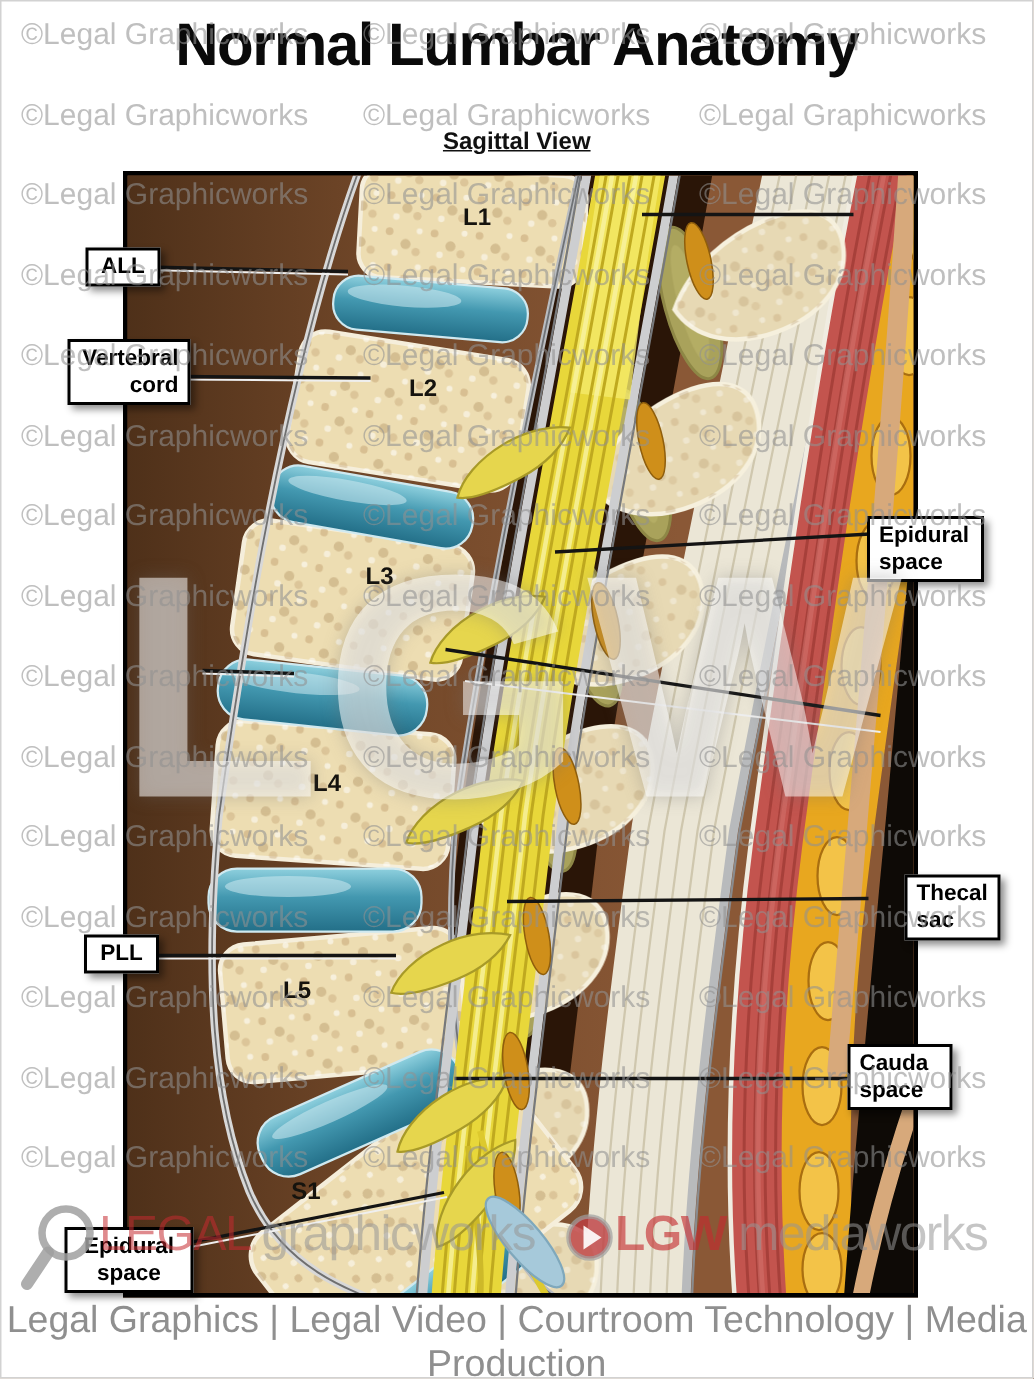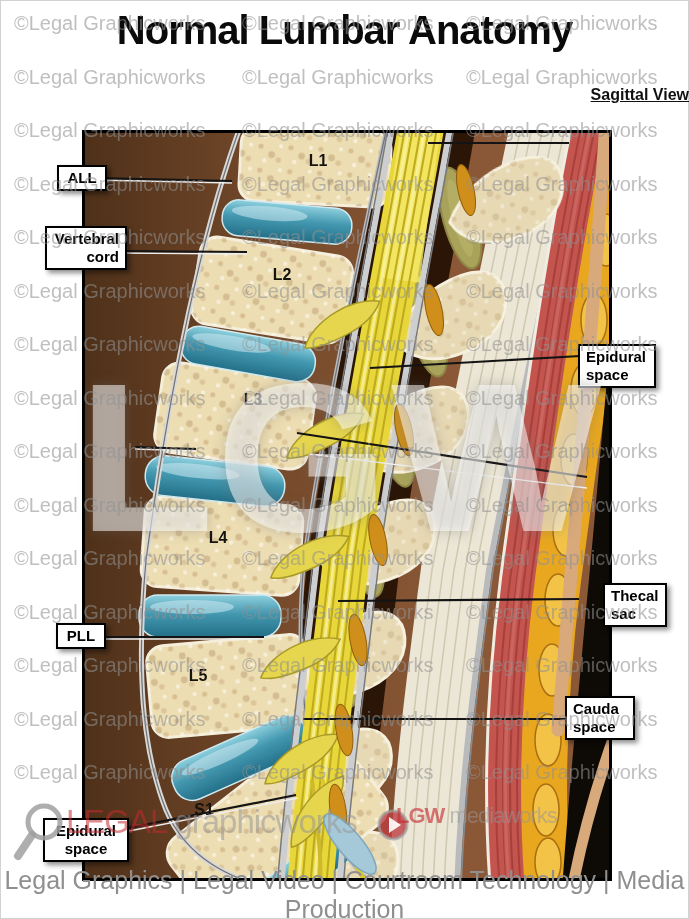--- a/index.html
+++ b/index.html
@@ -1,41 +1,41 @@
 <!DOCTYPE html>
 <html><head>
 <meta charset="utf-8">
 <style>
   html,body{margin:0;padding:0;background:#ffffff;}
   .page{position:relative;width:689px;height:919px;background:#fff;overflow:hidden;
         box-shadow:inset 0 0 0 1px #d2d2d2;font-family:"Liberation Sans",sans-serif;}
   .title{position:absolute;top:8px;left:0;width:100%;text-align:center;
          font-size:40px;font-weight:bold;color:#0a0a0a;letter-spacing:-1px;z-index:6;}
-  .subtitle{position:absolute;top:86px;left:0;width:100%;text-align:right;
+  .subtitle{position:absolute;top:86px;left:0;width:100%;text-align:center;
             font-size:16px;font-weight:bold;color:#111;text-decoration:underline;z-index:6;}
   .illo{position:absolute;left:82px;top:114px;width:530px;height:751px;
-        box-sizing:border-box;border:3px solid #000;background:#6b4023;overflow:hidden;z-index:1;margin-top:16px;}
+        box-sizing:border-box;border:3px solid #000;background:#6b4023;overflow:hidden;z-index:1;}
   .illo svg{display:block;}
   .leaders{position:absolute;left:0;top:0;width:689px;height:919px;z-index:10;pointer-events:none;}
   .callout{position:absolute;background:#fff;border:2px solid #000;z-index:20;
            box-shadow:3px 3px 5px rgba(0,0,0,0.45);font-size:15px;font-weight:bold;color:#000;
            line-height:1.2;padding:2px 6px;text-align:center;white-space:pre-line;}
   .callout.alignr{text-align:right;}
   .callout.alignl{text-align:left;}
   .lgw-center{position:absolute;left:78px;top:352px;z-index:30;pointer-events:none;
               font-size:212px;font-weight:bold;line-height:1;color:rgba(255,255,255,0.52);
               letter-spacing:2px;transform:scaleX(1.05);transform-origin:left top;
               text-shadow:0 0 12px rgba(110,110,110,0.35);}
   .wm-layer{position:absolute;left:0;top:0;width:689px;height:919px;z-index:45;pointer-events:none;}
   .wm{position:absolute;font-size:20px;color:rgba(144,144,144,0.58);white-space:nowrap;}
   .brand-left{position:absolute;left:66px;top:803px;z-index:40;font-size:33px;letter-spacing:-1px;
               white-space:nowrap;pointer-events:none;}
   .brand-left .red{color:rgba(197,42,47,0.55);}
   .brand-left .gray{color:rgba(150,150,150,0.55);margin-top:19px;}
-  .brand-right{position:absolute;left:396px;top:803px;z-index:40;font-size:22px;letter-spacing:-1px;
+  .brand-right{position:absolute;left:410px;top:803px;z-index:40;font-size:33px;letter-spacing:-1px;
                white-space:nowrap;pointer-events:none;text-align:right;}
   .brand-right .red{color:rgba(197,42,47,0.62);font-weight:bold;}
   .brand-right .gray{color:rgba(150,150,150,0.55);}
   .icon-abs{position:absolute;z-index:40;pointer-events:none;}
   .footer{position:absolute;top:866px;left:0;width:100%;text-align:center;z-index:6;
           font-size:25px;color:#8f8f8f;letter-spacing:0px;}
 </style>
 </head>
 <body>
 

